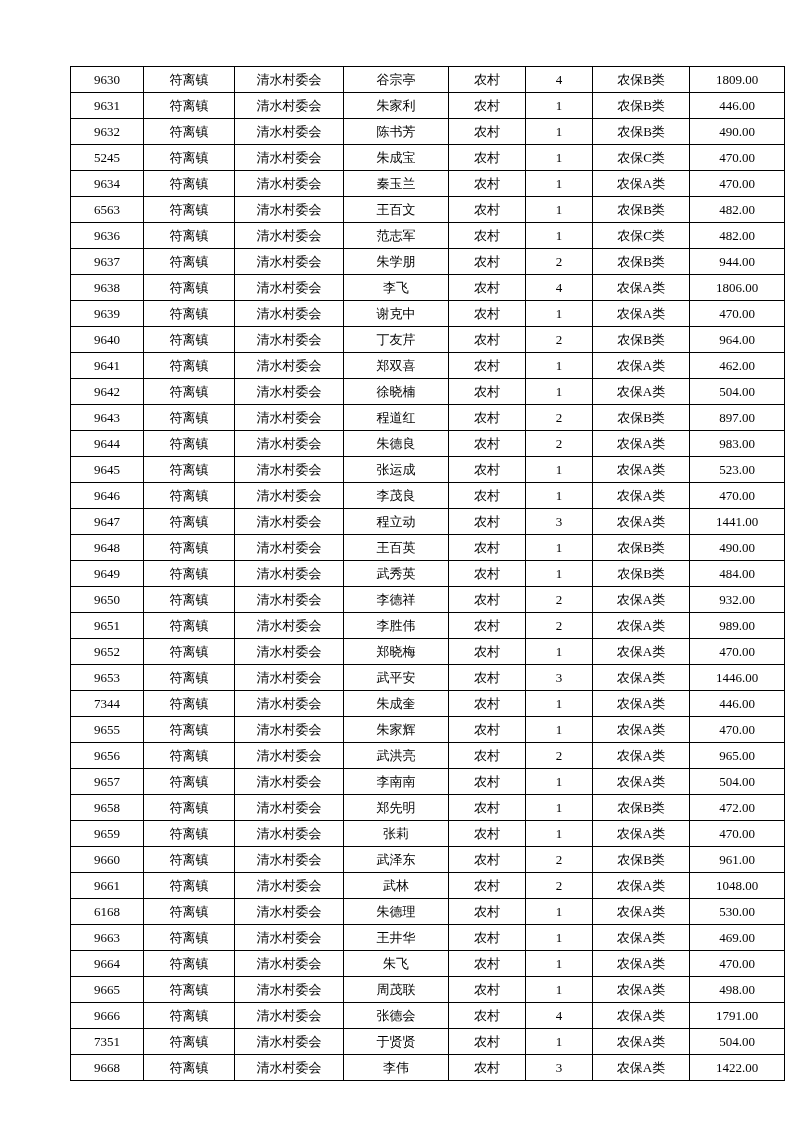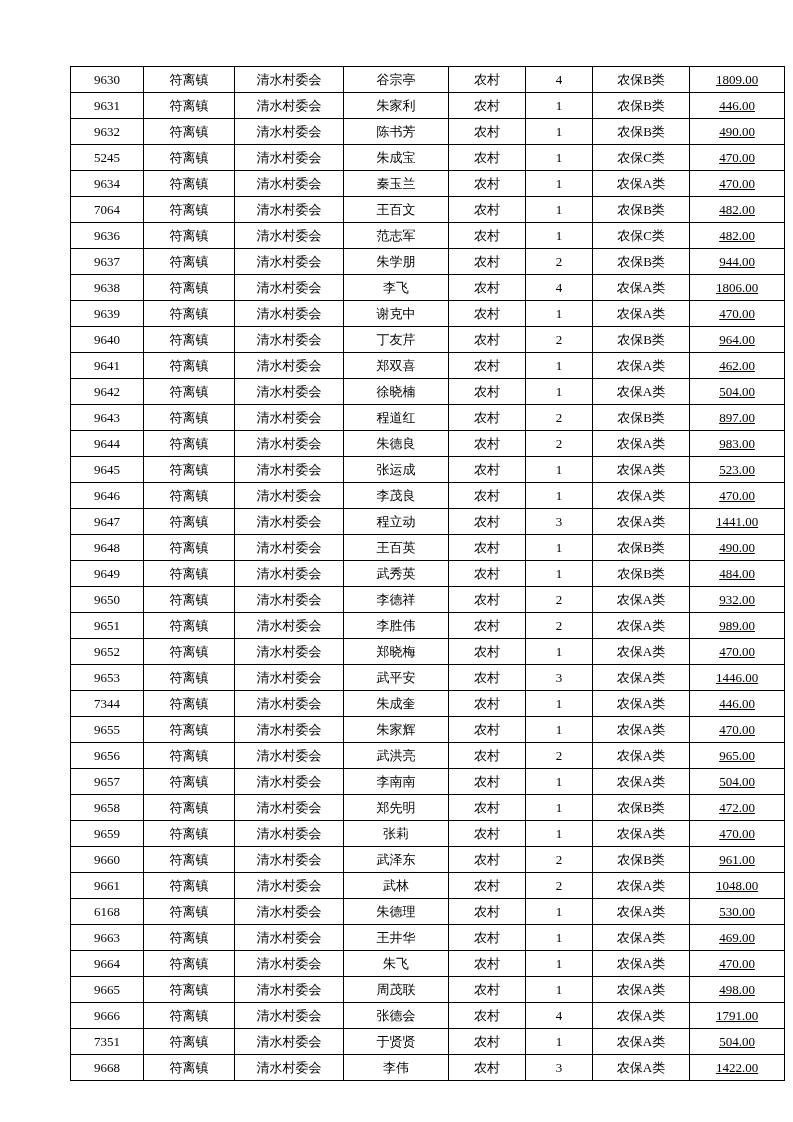--- a/index.html
+++ b/index.html
@@ -37,21 +37,21 @@
     white-space: nowrap;
     overflow: hidden;
   }
   td.c-id      { width: 68px; }
   td.c-town    { width: 86px; }
   td.c-village { width: 104px; }
   td.c-name    { width: 100px; }
   td.c-type    { width: 72px; margin-left: 48px; }
   td.c-count   { width: 62px; }
   td.c-cat     { width: 92px; }
-  td.c-amount  { width: 90px; text-decoration: underline; }
+  td.c-amount  { width: 90px; }
 
   td.c-id, td.c-count, td.c-amount {
     font-family: "Liberation Serif", "DejaVu Serif", serif;
   }
 </style>
 </head>
 <body>
 
 <div class="page">
   <table class="records">
@@ -100,21 +100,21 @@
           <td class="c-id">9634</td>
           <td class="c-town">符离镇</td>
           <td class="c-village">清水村委会</td>
           <td class="c-name">秦玉兰</td>
           <td class="c-type">农村</td>
           <td class="c-count">1</td>
           <td class="c-cat">农保A类</td>
           <td class="c-amount">470.00</td>
         </tr>
         <tr>
-          <td class="c-id">7064</td>
+          <td class="c-id">6563</td>
           <td class="c-town">符离镇</td>
           <td class="c-village">清水村委会</td>
           <td class="c-name">王百文</td>
           <td class="c-type">农村</td>
           <td class="c-count">1</td>
           <td class="c-cat">农保B类</td>
           <td class="c-amount">482.00</td>
         </tr>
         <tr>
           <td class="c-id">9636</td>

